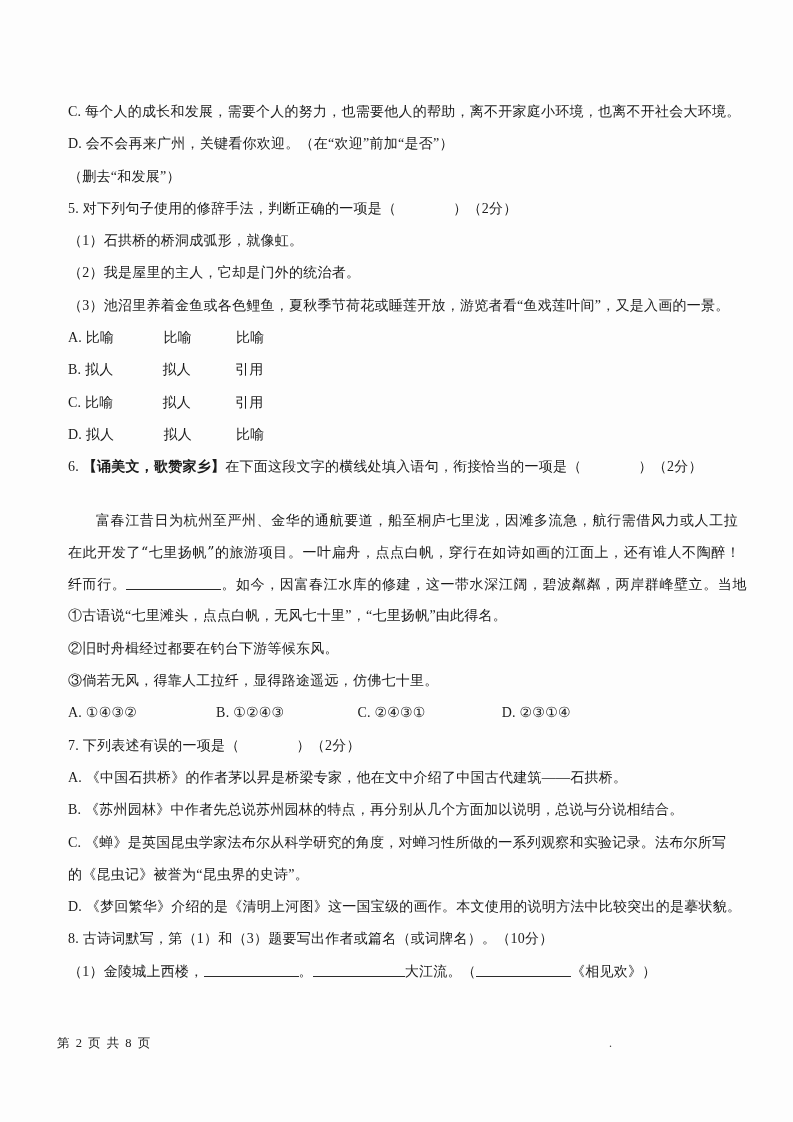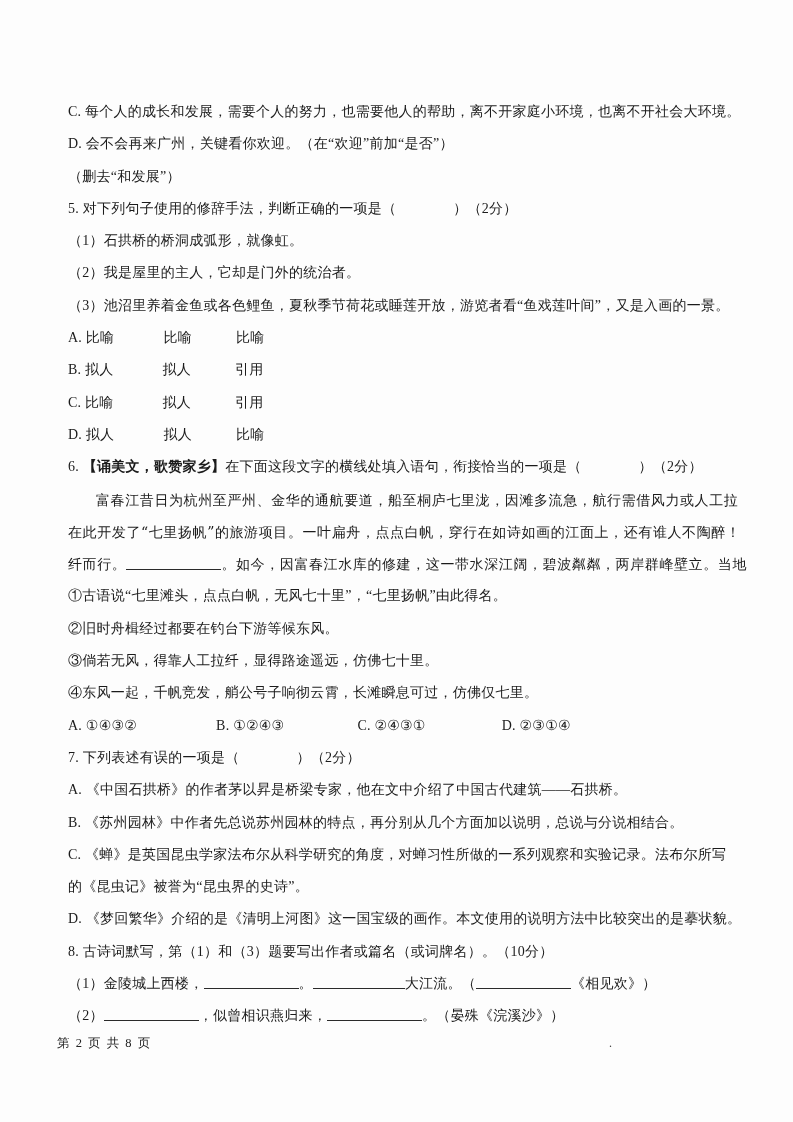--- a/index.html
+++ b/index.html
@@ -60,33 +60,31 @@
       <div class="line"><span>（删去“和发展”）</span></div>
       <div class="line"><span>5. 对下列句子使用的修辞手法，判断正确的一项是（　　　　）（2分）</span></div>
       <div class="line"><span>（1）石拱桥的桥洞成弧形，就像虹。</span></div>
       <div class="line"><span>（2）我是屋里的主人，它却是门外的统治者。</span></div>
       <div class="line"><span>（3）池沼里养着金鱼或各色鲤鱼，夏秋季节荷花或睡莲开放，游览者看“鱼戏莲叶间”，又是入画的一景。</span></div>
       <div class="line"><span>A. 比喻</span><span class="gap" style="width: 49px;"></span><span>比喻</span><span class="gap" style="width: 44px;"></span><span>比喻</span></div>
       <div class="line"><span>B. 拟人</span><span class="gap" style="width: 49px;"></span><span>拟人</span><span class="gap" style="width: 44px;"></span><span>引用</span></div>
       <div class="line"><span>C. 比喻</span><span class="gap" style="width: 49px;"></span><span>拟人</span><span class="gap" style="width: 44px;"></span><span>引用</span></div>
       <div class="line"><span>D. 拟人</span><span class="gap" style="width: 49px;"></span><span>拟人</span><span class="gap" style="width: 44px;"></span><span>比喻</span></div>
       <div class="line"><span>6. </span><span class="bold">【诵美文，歌赞家乡】</span><span>在下面这段文字的横线处填入语句，衔接恰当的一项是（　　　　）（2分）</span></div>
-      <div class="line kai" style="padding-left: 28px;"><span>富春江昔日为杭州至严州、金华的通航要道，船至桐庐七里泷，因滩多流急，航行需借风力或人工拉</span></div>
+      <div class="line kai" style="padding-left: 28px; margin-top: 20px;"><span>富春江昔日为杭州至严州、金华的通航要道，船至桐庐七里泷，因滩多流急，航行需借风力或人工拉</span></div>
       <div class="line kai"><span>在此开发了“七里扬帆”的旅游项目。一叶扁舟，点点白帆，穿行在如诗如画的江面上，还有谁人不陶醉！</span></div>
       <div class="line kai"><span>纤而行。</span><span class="blank" style="width: 95px;"></span><span>。如今，因富春江水库的修建，这一带水深江阔，碧波粼粼，两岸群峰壁立。当地</span></div>
       <div class="line"><span>①古语说“七里滩头，点点白帆，无风七十里”，“七里扬帆”由此得名。</span></div>
       <div class="line"><span>②旧时舟楫经过都要在钓台下游等候东风。</span></div>
       <div class="line"><span>③倘若无风，得靠人工拉纤，显得路途遥远，仿佛七十里。</span></div>
-      <div class="line"><span>④东风一起，千帆竞发，艄公号子响彻云霄，长滩瞬息可过，仿佛仅七里。</span></div>
       <div class="line"><span>A. ①④③②</span><span class="gap" style="width: 79px;"></span><span>B. ①②④③</span><span class="gap" style="width: 73px;"></span><span>C. ②④③①</span><span class="gap" style="width: 76px;"></span><span>D. ②③①④</span></div>
       <div class="line"><span>7. 下列表述有误的一项是（　　　　）（2分）</span></div>
       <div class="line"><span>A. 《中国石拱桥》的作者茅以昇是桥梁专家，他在文中介绍了中国古代建筑——石拱桥。</span></div>
       <div class="line"><span>B. 《苏州园林》中作者先总说苏州园林的特点，再分别从几个方面加以说明，总说与分说相结合。</span></div>
       <div class="line"><span>C. 《蝉》是英国昆虫学家法布尔从科学研究的角度，对蝉习性所做的一系列观察和实验记录。法布尔所写</span></div>
       <div class="line"><span>的《昆虫记》被誉为“昆虫界的史诗”。</span></div>
       <div class="line"><span>D. 《梦回繁华》介绍的是《清明上河图》这一国宝级的画作。本文使用的说明方法中比较突出的是摹状貌。</span></div>
       <div class="line"><span>8. 古诗词默写，第（1）和（3）题要写出作者或篇名（或词牌名）。（10分）</span></div>
       <div class="line"><span>（1）金陵城上西楼，</span><span class="blank" style="width: 95px;"></span><span>。</span><span class="blank" style="width: 92px;"></span><span>大江流。（</span><span class="blank" style="width: 95px;"></span><span>《相见欢》）</span></div>
-      <div class="line"><span>（2）</span><span class="blank" style="width: 95px;"></span><span>，似曾相识燕归来，</span><span class="blank" style="width: 95px;"></span><span>。（晏殊《浣溪沙》）</span></div>
     </div>
   <div class="footer">第 2 页 共 8 页</div>
   <div class="stray-mark">.</div>
 </div>
 
 </body></html>

